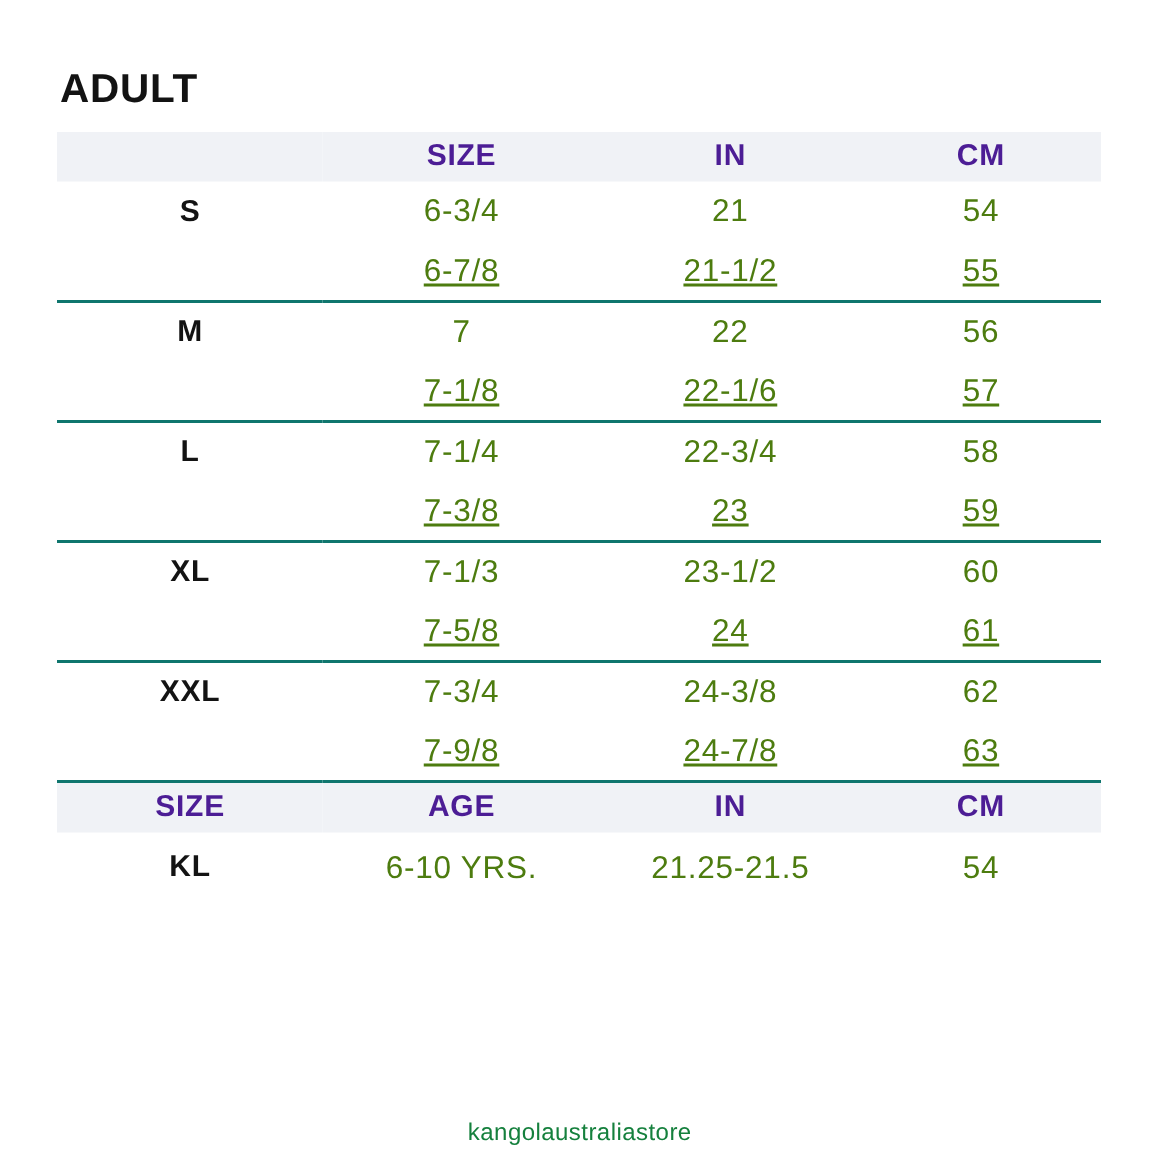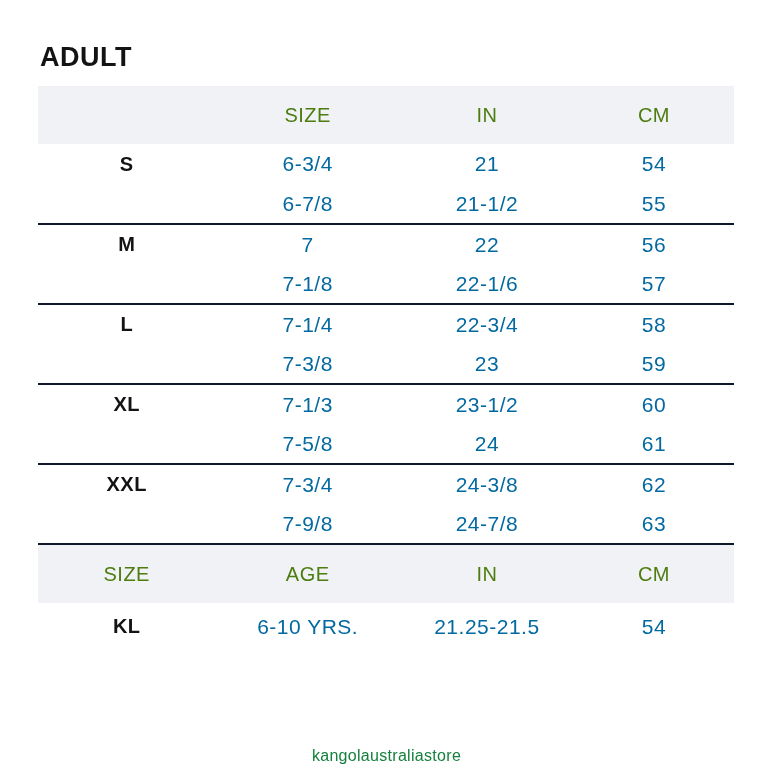--- a/index.html
+++ b/index.html
@@ -2,42 +2,42 @@
 <html><head>
 <meta charset="utf-8">
 <style>
   * { margin:0; padding:0; box-sizing:border-box; }
   html,body { background:#ffffff; }
   body {
     width:773px; height:773px;
     font-family:"Liberation Sans", sans-serif;
     position:relative; overflow:hidden;
   }
-  .sheet { padding:26px 39px 0 38px;margin-top:16px; }
+  .sheet { padding:44px 39px 0 38px; }
   .section-title {
     font-size:27px; line-height:30px; font-weight:800;
     letter-spacing:0.5px; color:#131313; margin:0 0 14px 2px;
   }
   .kids-title { margin-top:14px; margin-bottom:8px; }
   table { width:100%; border-collapse:collapse; table-layout:fixed; }
   col.c0 { width:25.5%; } col.c1 { width:26.5%; }
   col.c2 { width:25%;  } col.c3 { width:23%;  }
   thead th {
-    background:#f0f2f6; height:58px;
-    font-size:20px; font-weight:400; letter-spacing:0.5px;
-    color:#4d7c0f; text-align:center; vertical-align:middle;
+    background:#f0f2f6; height:33px;
+    font-size:20px; font-weight:700; letter-spacing:0.5px;
+    color:#4c1d95; text-align:center; vertical-align:middle;
   }
   td {
     text-align:center; vertical-align:middle;
-    font-size:21px; font-weight:300; color:#0369a1; letter-spacing:0.5px;
+    font-size:21px; font-weight:300; color:#4d7c0f; letter-spacing:0.5px;
   }
   .adult td { height:40px; }
   .kids  td { height:47px; }
   td.lbl { font-size:20px; font-weight:800; color:#131313; }
-  .adult tr.group-end td { border-bottom:2px solid #0f172a; }
+  .adult tr.group-end td { border-bottom:2px solid #0f766e;text-decoration:underline; }
   .watermark {
     position:absolute; top:747px; left:0; width:100%;
     text-align:center; font-size:16px; color:#15803d; letter-spacing:0.3px;
   }
 </style>
 </head>
 <body>
 
 <div class="sheet">
 

